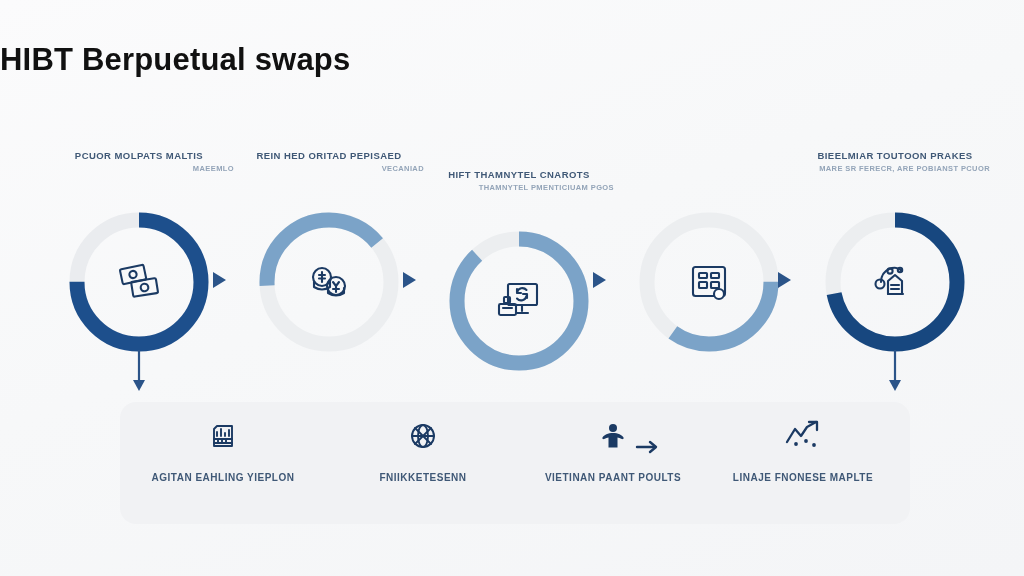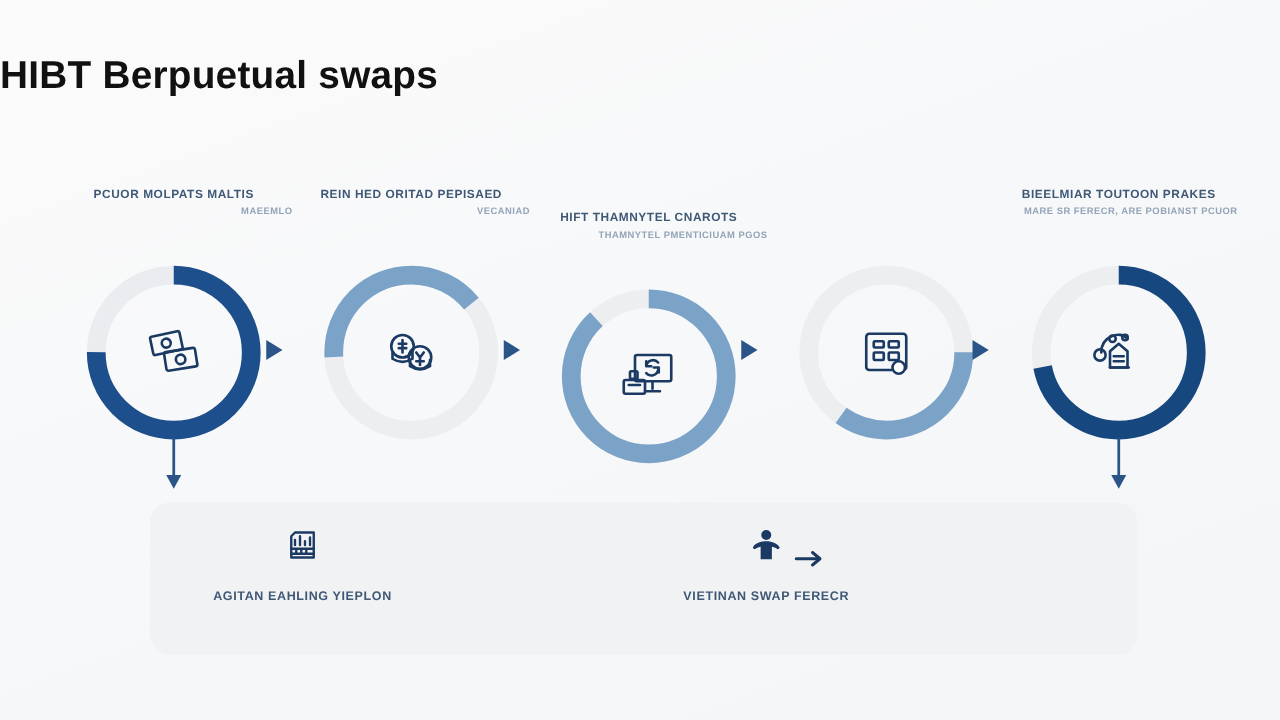--- a/index.html
+++ b/index.html
@@ -296,46 +296,69 @@
     <div class="tri-arrow" style="left:213px; top:122px;"></div>
     <div class="tri-arrow" style="left:403px; top:122px;"></div>
     <div class="tri-arrow" style="left:593px; top:122px;"></div>
     <div class="tri-arrow" style="left:778px; top:122px;"></div>
 
   </div>
 
 
   <div id="bottom-panel">
 
-    <div class="bcell" style="left:27px;">
+    <div class="bcell" style="left:8px;">
       <div class="bicon">
         <svg width="30" height="30" viewBox="0 0 30 30" fill="none" stroke="#1b3a63" stroke-width="1.9" stroke-linejoin="round" stroke-linecap="round">
           <path d="M6 8 l3 -3 h15 v20 h-18 z"></path>
           <path d="M6 18 h18 M6 22 h18"></path>
           <path d="M9 15 v-4 M13 15 v-7 M17 15 v-3 M21 15 v-6"></path>
           <path d="M10 19 v3 M14 19 v3 M18 19 v3"></path>
         </svg>
       </div>
       <div class="blabel">AGITAN EAHLING YIEPLON</div>
     </div>
 
+    <div class="bcell" style="left:208px;">
+      <div class="bicon">
+        <svg width="30" height="30" viewBox="0 0 30 30" fill="none" stroke="#1b3a63" stroke-width="1.9" stroke-linecap="round">
+          <circle cx="15" cy="15" r="11"></circle>
+          <ellipse cx="15" cy="15" rx="5" ry="11"></ellipse>
+          <path d="M4 15 h22"></path>
+          <path d="M7 7 l16 16 M23 7 l-16 16"></path>
+        </svg>
+      </div>
+      <div class="blabel">FNIIKKETESENN</div>
+    </div>
 
     <div class="mini-arrow">
       <svg width="26" height="14" viewBox="0 0 26 14" fill="none" stroke="#1b3a63" stroke-width="2.4" stroke-linecap="round" stroke-linejoin="round">
         <path d="M2 7 h18"></path>
         <polyline points="15,2 21,7 15,12"></polyline>
       </svg>
     </div>
 
     <div class="bcell" style="left:398px;">
       <div class="bicon">
         <svg width="30" height="30" viewBox="0 0 30 30" fill="#1b3a63">
           <circle cx="15" cy="7" r="4"></circle>
           <path d="M15 12 c-5 0 -9 2 -10.5 4.5 c-0.6 1 0.6 2.2 1.7 1.6 c1.6 -0.9 3.2 -1.5 4.3 -1.7 v10 h9 v-10 c1.1 0.2 2.7 0.8 4.3 1.7 c1.1 0.6 2.3 -0.6 1.7 -1.6 C24 14 20 12 15 12 z"></path>
         </svg>
       </div>
-      <div class="blabel">VIETINAN SWAP FERECR</div>
-    </div>
-
+      <div class="blabel">VIETINAN PAANT POULTS</div>
+    </div>
+
+    <div class="bcell" style="left:588px;">
+      <div class="bicon" style="top:14px; width:40px; left:75px; height:36px;">
+        <svg width="38" height="32" viewBox="0 0 38 32" fill="none" stroke="#1b3a63" stroke-width="2.3" stroke-linecap="round" stroke-linejoin="round">
+          <polyline points="3,24 11,11 17,18 23,9 32,4"></polyline>
+          <polyline points="25,4 33,4 33,12"></polyline>
+          <circle cx="12" cy="26" r="1.9" fill="#1b3a63" stroke="none"></circle>
+          <circle cx="22" cy="23" r="1.9" fill="#1b3a63" stroke="none"></circle>
+          <circle cx="30" cy="27" r="1.9" fill="#1b3a63" stroke="none"></circle>
+        </svg>
+      </div>
+      <div class="blabel">LINAJE FNONESE MAPLTE</div>
+    </div>
 
   </div>
 
 </div>
 
 </body></html>

